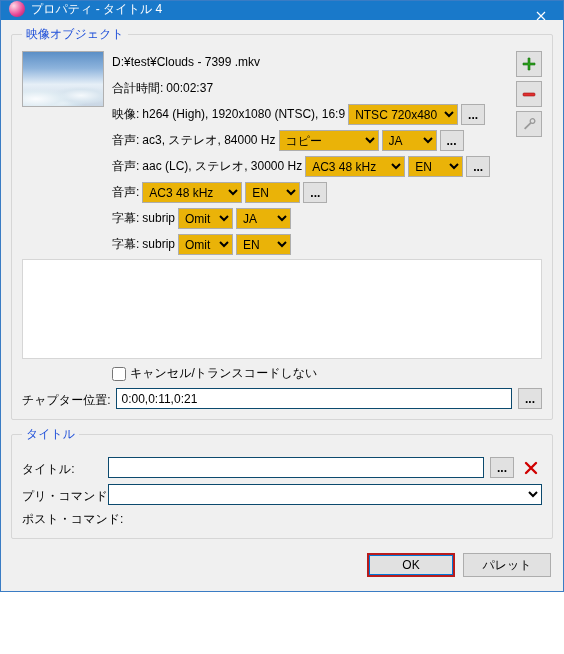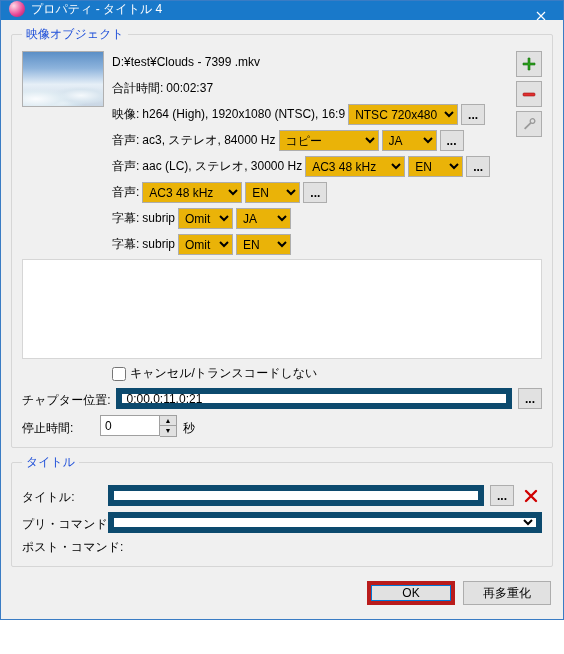--- a/index.html
+++ b/index.html
@@ -20,30 +20,30 @@
 .txt { white-space: nowrap; }
 select.drop { font: inherit; height: 21px; border: 1px solid #adadad; background: #eab308; padding: 0 2px; }
 .btn-dots { width: 24px; height: 21px; border: 1px solid #adadad; background: #e1e1e1; display: inline-flex; align-items: center; justify-content: center; cursor: default; font-weight: bold; }
 .white-area { background: #fff; border: 1px solid #d6d6d6; height: 100px; margin-top: 4px; }
 .side-btns { display: flex; flex-direction: column; gap: 4px; margin-left: 6px; }
 .sq-btn { width: 26px; height: 26px; border: 1px solid #adadad; background: #e1e1e1; display:flex; align-items:center; justify-content:center; }
 .check-row { display:flex; align-items:center; gap:4px; margin-top:6px; padding-left: 90px; }
 input[type=checkbox] { width:14px; height:14px; }
 .field-row { display:flex; align-items:flex-end; gap:6px; margin-top:6px; }
 .field-label { white-space:nowrap; }
-.txt-input { flex:1; height:21px; border:6px solid #0c4a6e; background:#fff; padding:0 4px; font:inherit; }
+.txt-input { flex:1; height:21px; border:1px solid #0c4a6e; background:#fff; padding:0 4px; font:inherit; }
 .spin-wrap { display:flex; }
 .spin-input { width:60px; height:21px; border:1px solid #a0a0a0; background:#fff; padding:0 4px; font:inherit; }
 .spin-btns { display:flex; flex-direction:column; border:1px solid #a0a0a0; border-left:0; }
 .spin-up,.spin-down { width:16px; height:10px; background:#e1e1e1; font-size:7px; line-height:9px; text-align:center; }
 .spin-up { border-bottom:1px solid #a0a0a0; }
 .del-x { width:22px; height:21px; display:flex; align-items:center; justify-content:center; color:#d00000; font-weight:bold; font-size:15px; cursor:default; }
 .dlg-btns { display:flex; justify-content:flex-end; gap:8px; padding: 8px 2px 4px 2px; }
 .dlg-btn { width:88px; height:24px; border:1px solid #adadad; background:#e1e1e1; font:inherit; cursor:default; }
-.dlg-btn.default { border:4px solid #b91c1c; box-shadow: inset 0 0 0 1px #0078d7; }
+.dlg-btn.default { border:2px solid #b91c1c; box-shadow: inset 0 0 0 1px #0078d7; }
 </style>
 </head>
 <body>
 
 <div class="window">
 
   <div class="titlebar">
     <div class="title-icon"></div>
     <div class="titlebar-text">プロパティ - タイトル 4</div>
     <div class="close-btn">
@@ -145,31 +145,20 @@
         <input type="checkbox" style="">
         <span>キャンセル/トランスコードしない</span>
       </div>
 
       <div class="field-row">
         <span class="field-label">チャプター位置:</span>
         <input class="txt-input" value="0:00,0:11,0:21" style="">
         <span class="btn-dots">...</span>
       </div>
 
-      <div class="field-row">
-        <span class="field-label" style="width:72px">停止時間:</span>
-        <div class="spin-wrap">
-          <input class="spin-input" value="0" style="">
-          <div class="spin-btns">
-            <div class="spin-up">▲</div>
-            <div class="spin-down">▼</div>
-          </div>
-        </div>
-        <span>秒</span>
-      </div>
 
     </fieldset>
 
     <fieldset>
       <legend>タイトル</legend>
 
       <div class="field-row">
         <span class="field-label" style="width:80px">タイトル:</span>
         <input class="txt-input" value="" style="">
         <span class="btn-dots">...</span>
@@ -188,17 +177,17 @@
       </div>
 
       <div class="field-row">
         <span class="field-label" style="width:80px">ポスト・コマンド:</span>
       </div>
 
     </fieldset>
 
     <div class="dlg-btns">
       <button class="dlg-btn default">OK</button>
-      <button class="dlg-btn">再多重化</button>
+      <button class="dlg-btn">パレット</button>
     </div>
 
   </div>
 </div>
 
 </body></html>

